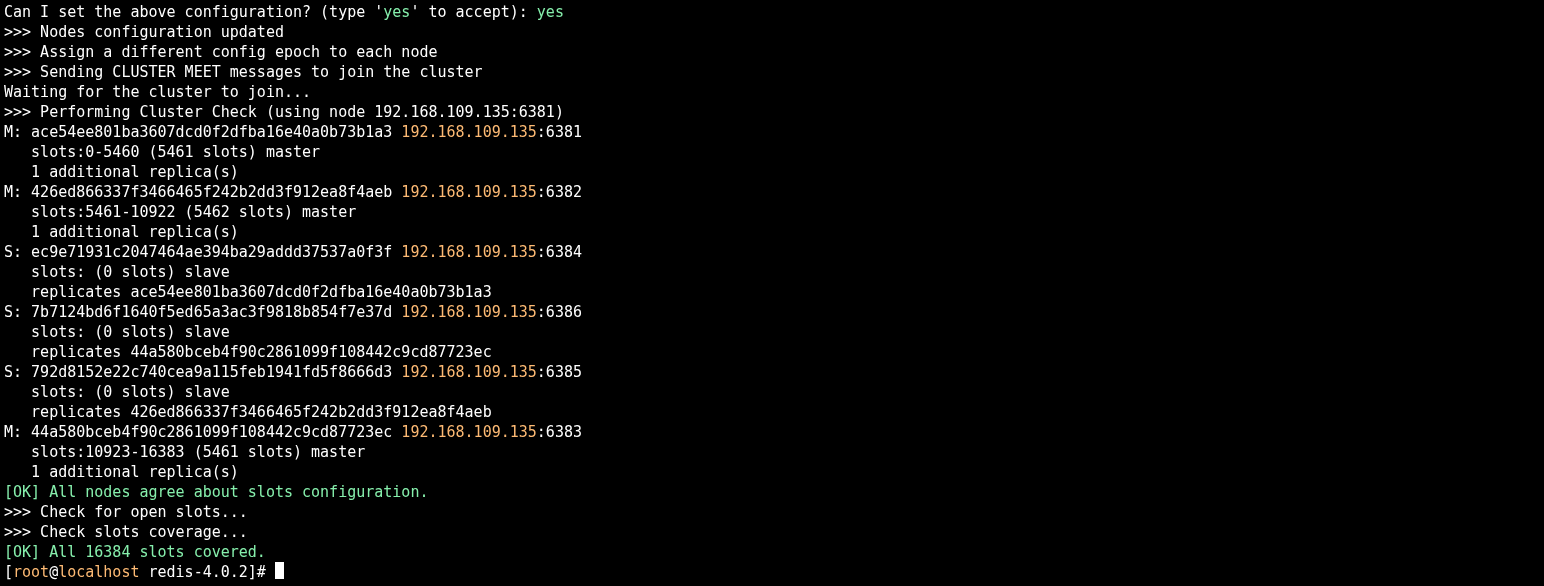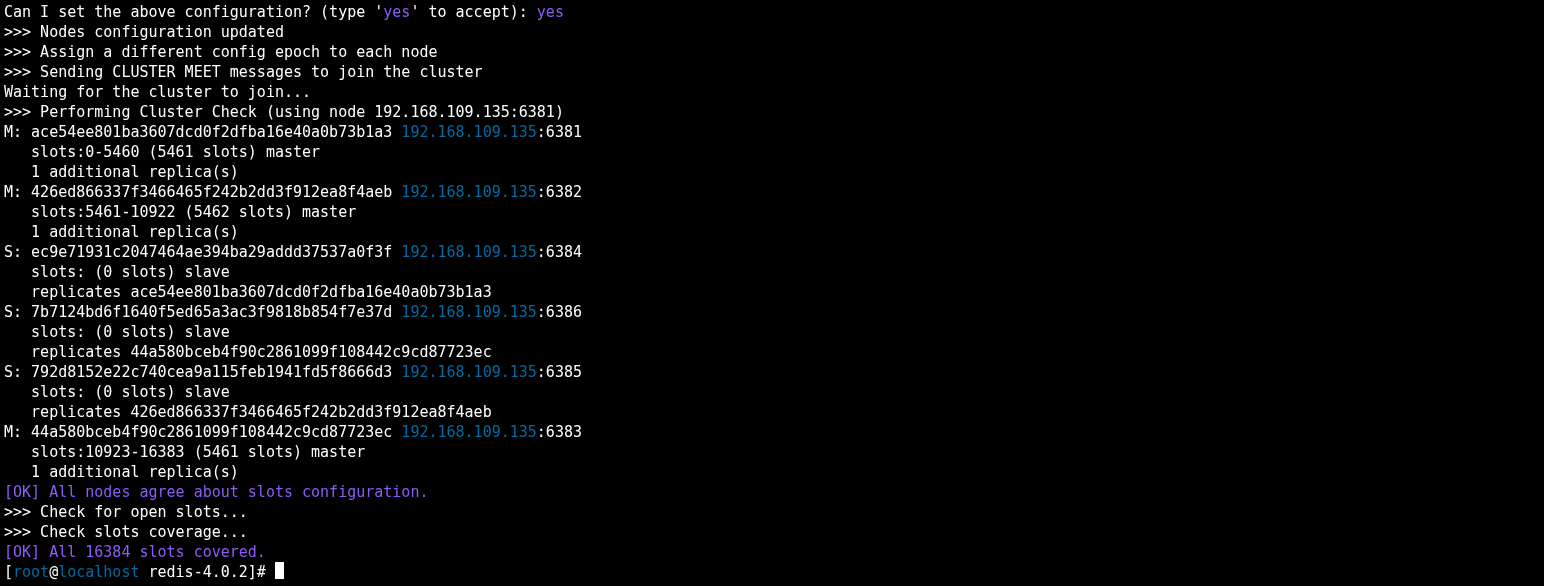--- a/index.html
+++ b/index.html
@@ -7,22 +7,22 @@
     background:#000;
     color:#fff;
     font-family:"DejaVu Sans Mono","Liberation Mono",Consolas,monospace;
     font-size:15px;
     line-height:20px;
     padding:2px 4px;
     width:1544px;
     box-sizing:border-box;
   }
   .term{white-space:pre}
-  .g{color:#8b5cf6}   
-  .m{color:#0369a1}   
+  .g{color:#86efac}   
+  .m{color:#fdba74}   
   .cursor{
     display:inline-block;
     width:9px;height:17px;
     background:#fff;
     vertical-align:-2px;
   }
 </style>
 </head>
 <body>
 

